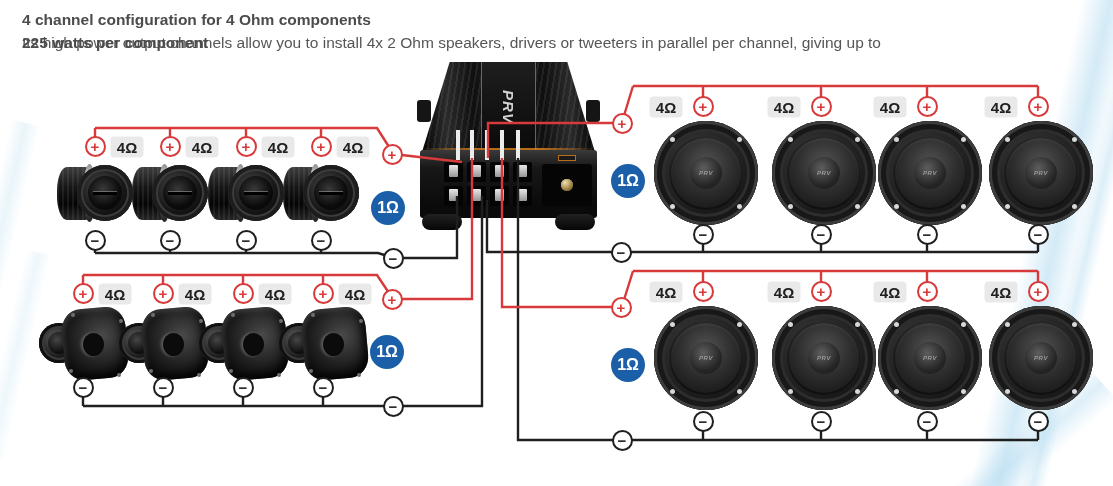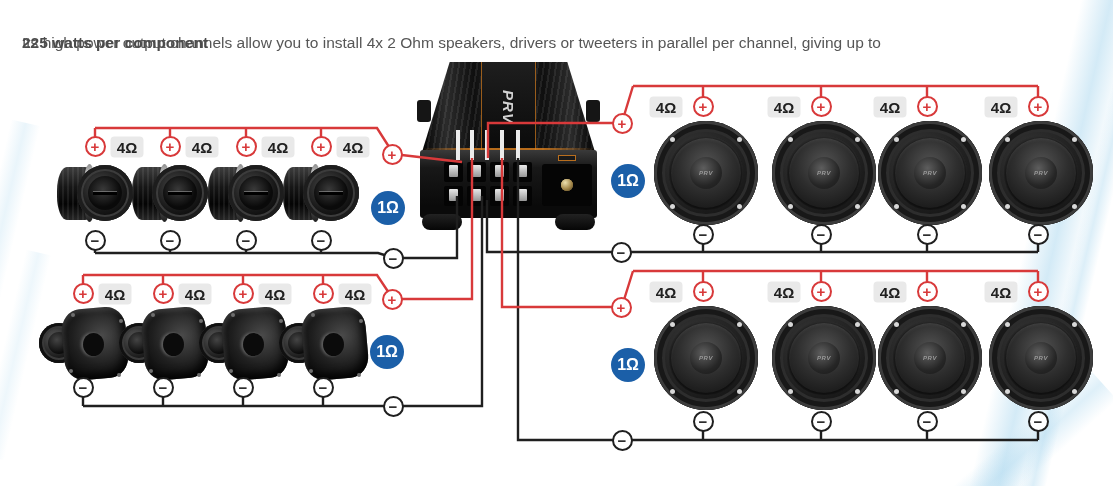--- a/index.html
+++ b/index.html
@@ -110,20 +110,21 @@
 <body>
 
 <div id="stage">
 
   <div class="swoosh sw1"></div>
   <div class="swoosh sw2"></div>
   <div class="swoosh sw3"></div>
   <div class="swoosh sw4"></div>
   <div class="swoosh sw5"></div>
 
+  <div class="hdr-title">4 channel configuration for 4 Ohm components</div>
   <div class="hdr-sub">
       <span>Its high power output channels allow you to install 4x 2 Ohm speakers, drivers or tweeters in parallel per channel, giving up to </span>
       <b>225 watts per component</b>
       <span>.</span>
     </div>
 
   <div class="amp">
     <div class="amp-tab" style="left:-3px;top:38px;"></div>
     <div class="amp-tab" style="right:-3px;left:auto;top:38px;"></div>
     <div class="amp-top">

